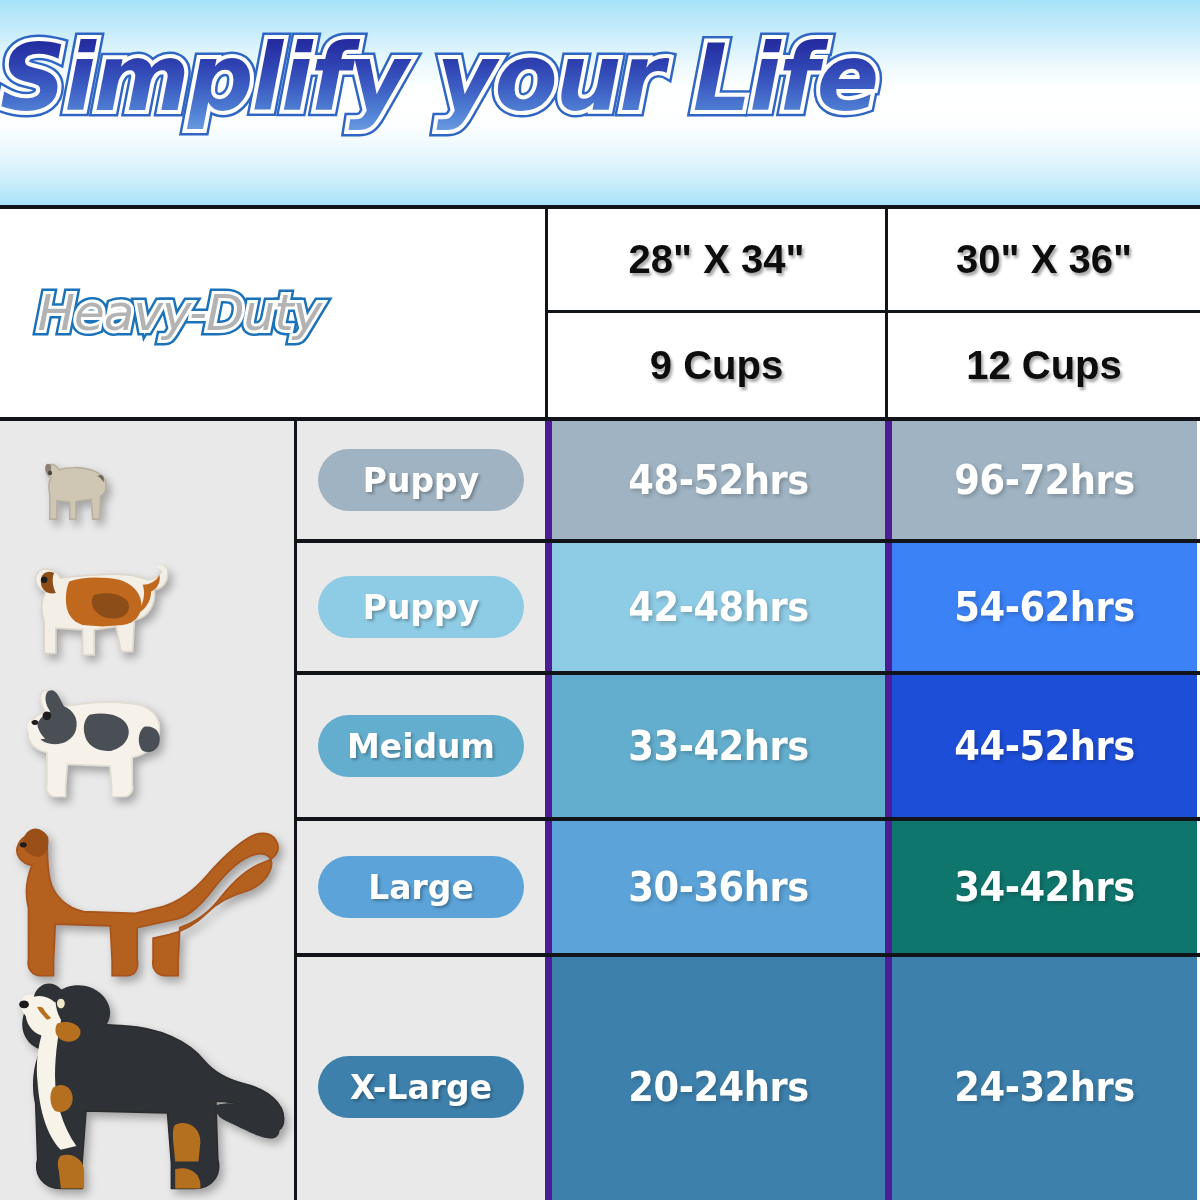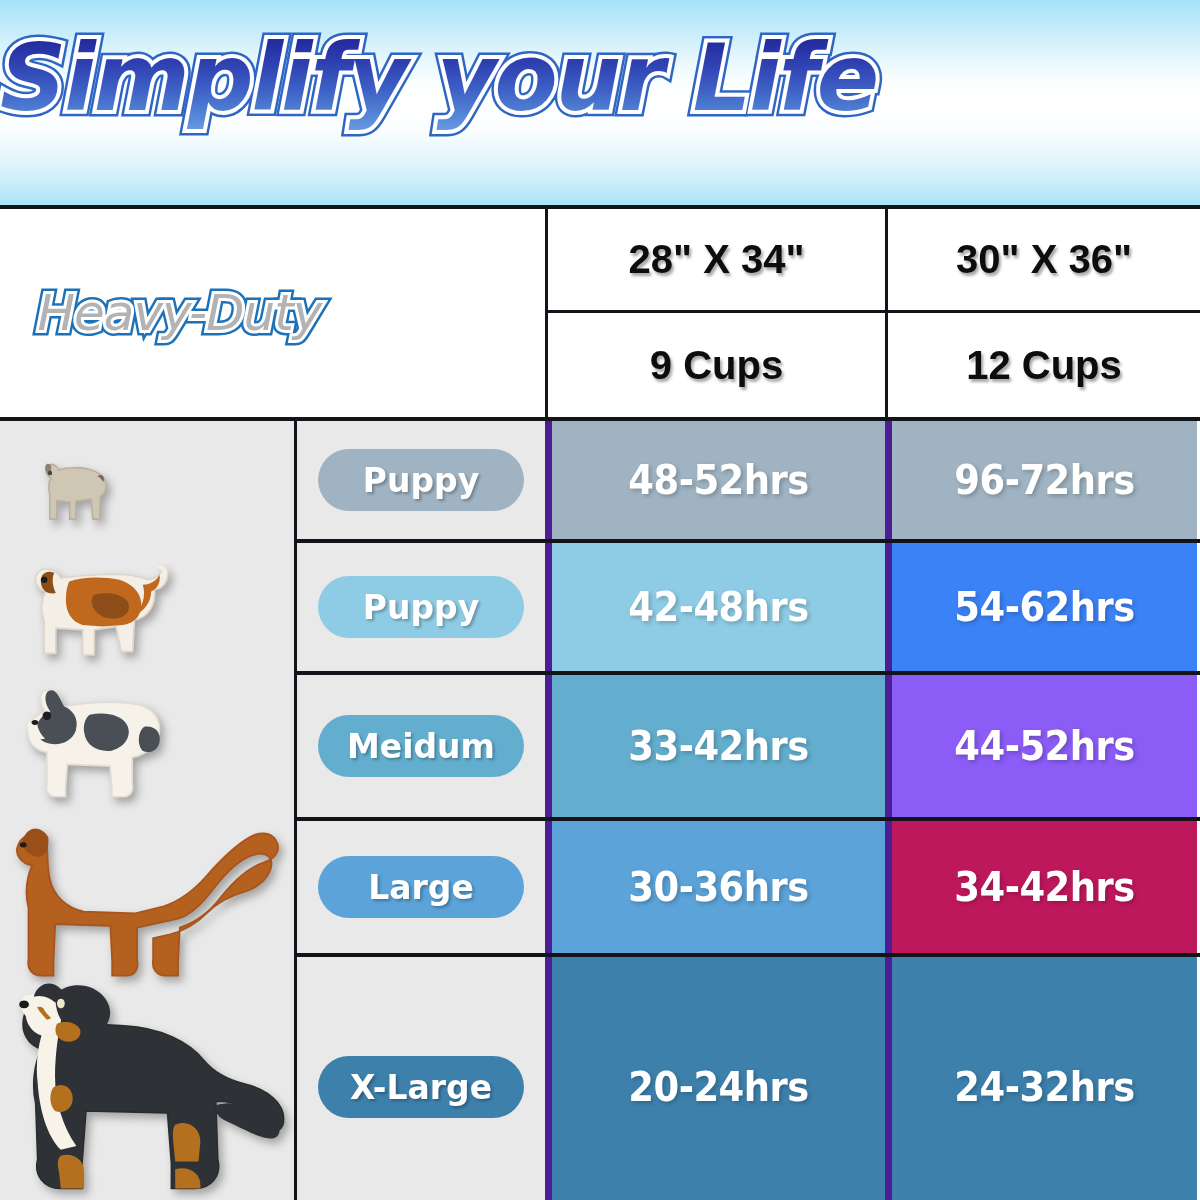--- a/index.html
+++ b/index.html
@@ -385,29 +385,29 @@
           </div>
           <div class="cell-val" style="background:#8ecbe4">42-48hrs</div>
           <div class="cell-val last" style="background:#3b82f6">54-62hrs</div>
         </div>
 
         <div class="row" style="height:146px">
           <div class="cell-label">
             <span class="pill" style="background:#63aece">Meidum</span>
           </div>
           <div class="cell-val" style="background:#63aece">33-42hrs</div>
-          <div class="cell-val last" style="background:#8b5cf6">44-52hrs</div>
+          <div class="cell-val last" style="background:#1d4ed8">44-52hrs</div>
         </div>
 
         <div class="row" style="height:136px">
           <div class="cell-label">
             <span class="pill" style="background:#5ba3d8">Large</span>
           </div>
           <div class="cell-val" style="background:#5ba3d8">30-36hrs</div>
-          <div class="cell-val last" style="background:#be185d">34-42hrs</div>
+          <div class="cell-val last" style="background:#0f766e">34-42hrs</div>
         </div>
 
         <div class="row" style="height:260px">
           <div class="cell-label">
             <span class="pill" style="background:#3d80ac">X-Large</span>
           </div>
           <div class="cell-val" style="background:#3d80ac">20-24hrs</div>
           <div class="cell-val last" style="background:#3d80ac">24-32hrs</div>
         </div>
 

